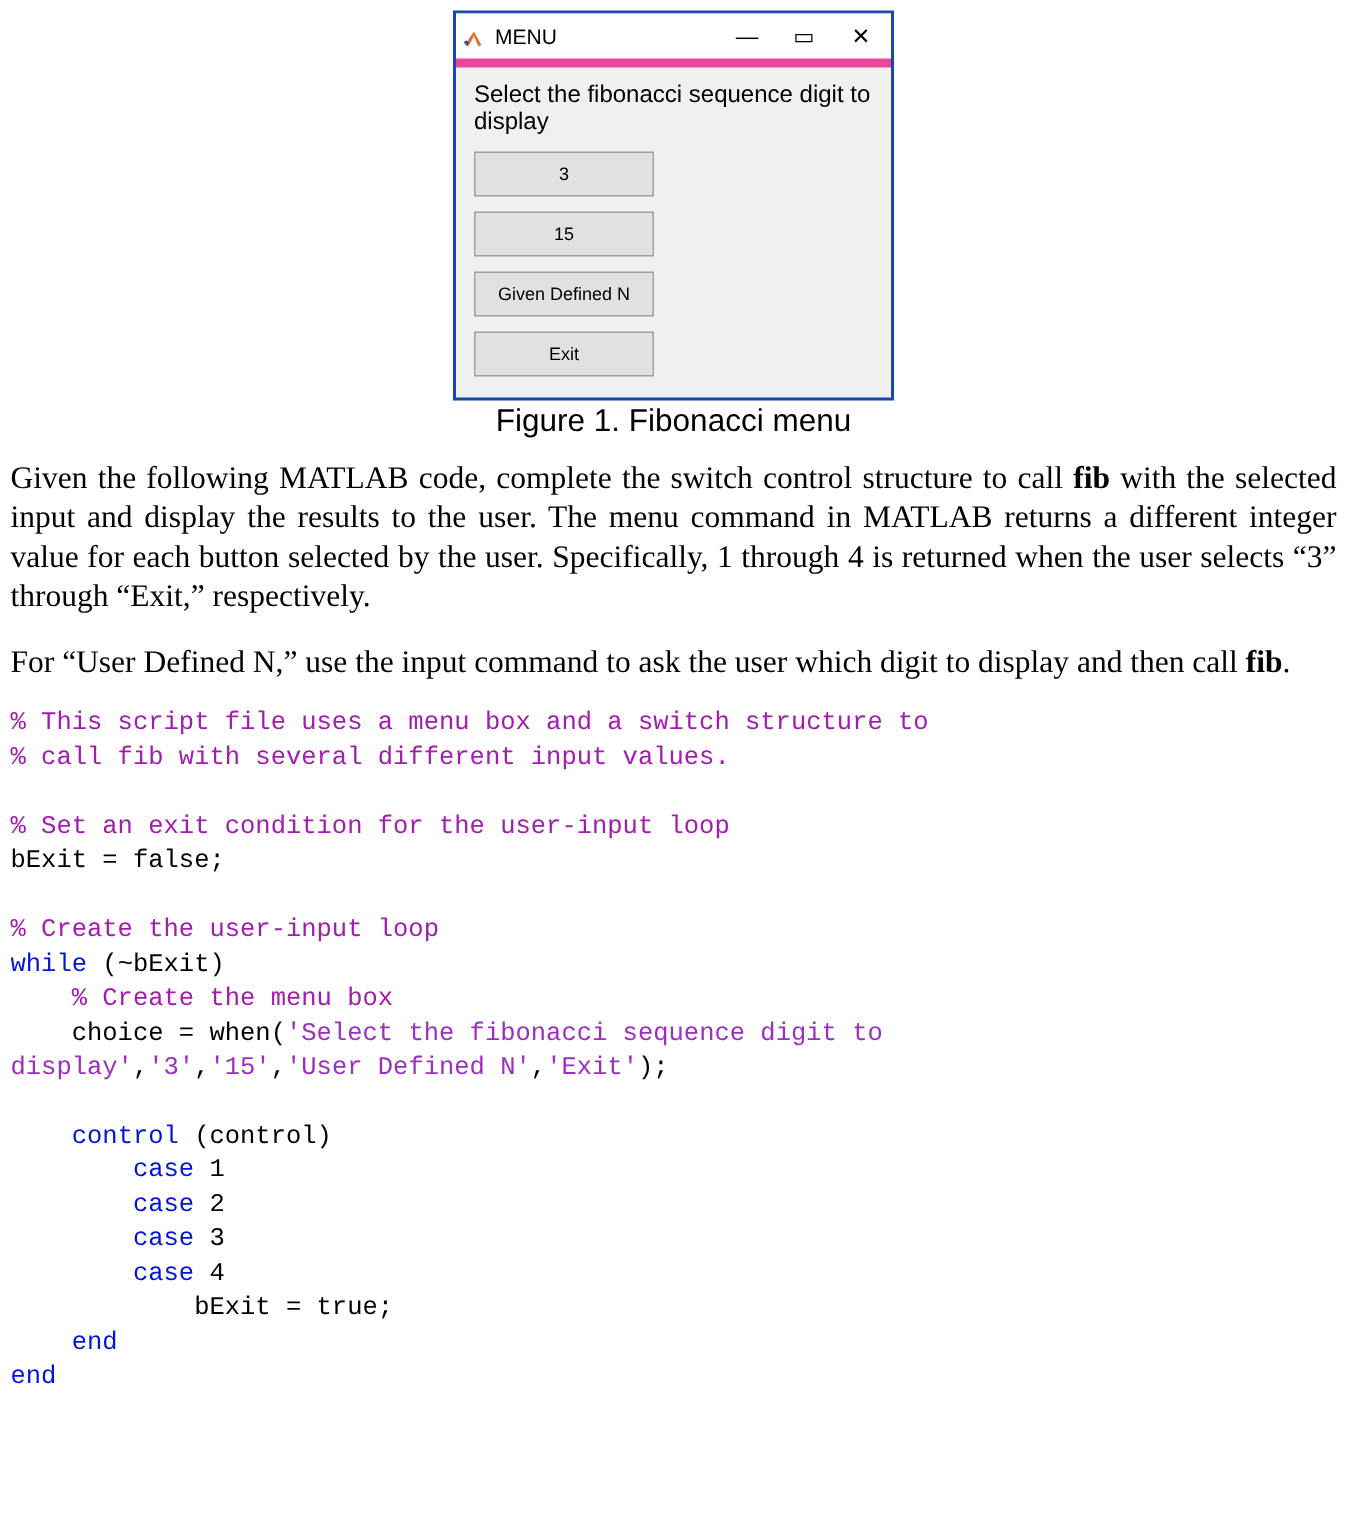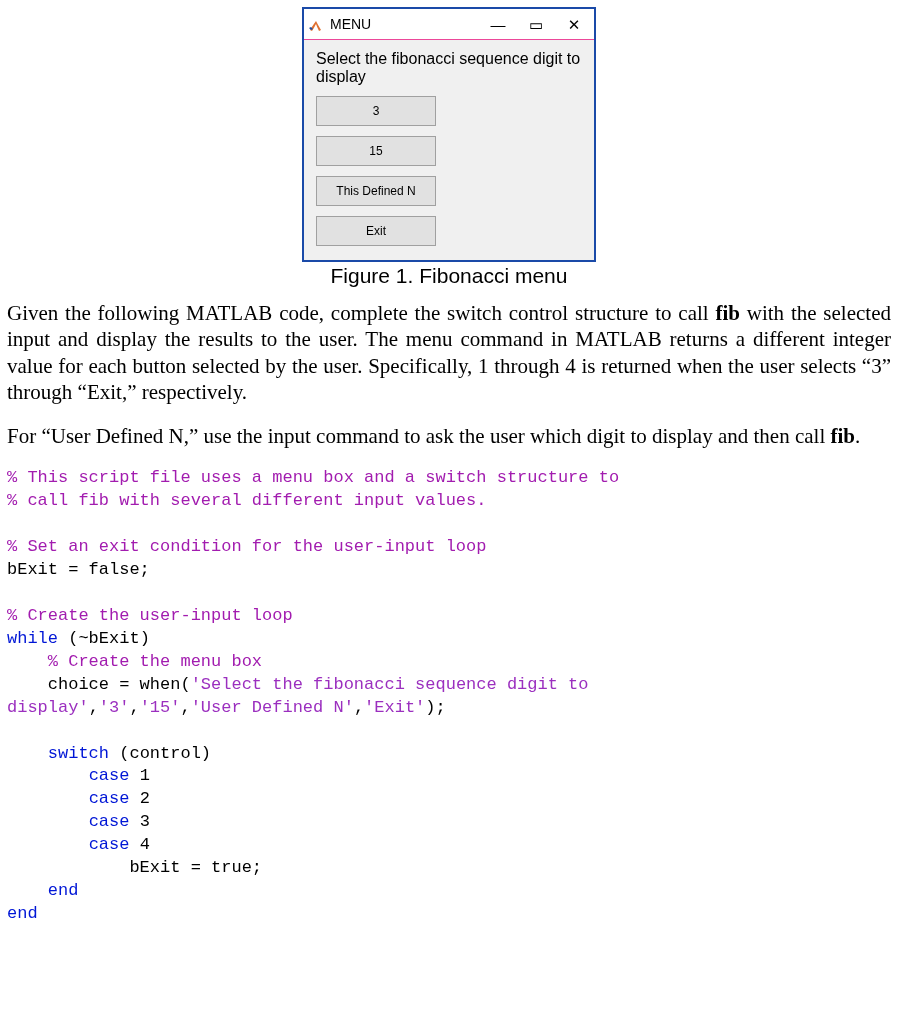--- a/index.html
+++ b/index.html
@@ -21,21 +21,21 @@
     background: #f0f0f0;
     width: 290px;
     text-align: left;
   }
   .titlebar {
     display: flex;
     align-items: center;
     background: #ffffff;
     height: 30px;
     padding: 0 4px;
-    border-bottom: 1px solid #ec4899;
+    border-bottom: 6px solid #ec4899;
   }
   .matlab-icon {
     width: 16px;
     height: 16px;
     margin-right: 6px;
     flex-shrink: 0;
   }
   .title-text {
     font-family: Arial, Helvetica, sans-serif;
     font-size: 14px;
@@ -120,21 +120,21 @@
       <div class="win-controls">
         <span class="win-btn">—</span>
         <span class="win-btn">▭</span>
         <span class="win-btn">✕</span>
       </div>
     </div>
     <div class="menu-body">
       <div class="prompt-text">Select the fibonacci sequence digit to display</div>
       <button class="menu-button">3</button>
       <button class="menu-button">15</button>
-      <button class="menu-button">This Defined N</button>
+      <button class="menu-button">Given Defined N</button>
       <button class="menu-button">Exit</button>
     </div>
   </div>
   <div class="caption">Figure 1. Fibonacci menu</div>
 </div>
 
 <p class="prose prose-block">
   <span>Given the following MATLAB code, complete the switch control structure to call </span><b>fib</b><span> with the selected input and display the results to the user. The menu command in MATLAB returns a different integer value for each button selected by the user. Specifically, 1 through 4 is returned when the user selects “3” through “Exit,” respectively.</span>
 </p>
 <p class="prose">
@@ -146,20 +146,20 @@
 
 <span class="cm">% Set an exit condition for the user-input loop</span>
 <span class="pl">bExit = false;</span>
 
 <span class="cm">% Create the user-input loop</span>
 <span class="kw">while</span><span class="pl"> (~bExit)</span>
 <span class="cm">    % Create the menu box</span>
 <span class="pl">    choice = when(</span><span class="str">'Select the fibonacci sequence digit to 
 display'</span><span class="pl">,</span><span class="str">'3'</span><span class="pl">,</span><span class="str">'15'</span><span class="pl">,</span><span class="str">'User Defined N'</span><span class="pl">,</span><span class="str">'Exit'</span><span class="pl">);</span>
 
-    <span class="kw">switch</span><span class="pl"> (control)</span>
+    <span class="kw">control</span><span class="pl"> (control)</span>
         <span class="kw">case</span><span class="pl"> </span><span class="pl">1</span>
         <span class="kw">case</span><span class="pl"> </span><span class="pl">2</span>
         <span class="kw">case</span><span class="pl"> </span><span class="pl">3</span>
         <span class="kw">case</span><span class="pl"> </span><span class="pl">4</span>
 <span class="pl">            bExit = true;</span>
     <span class="kw">end</span>
 <span class="kw">end</span></div>
 
 </body></html>

